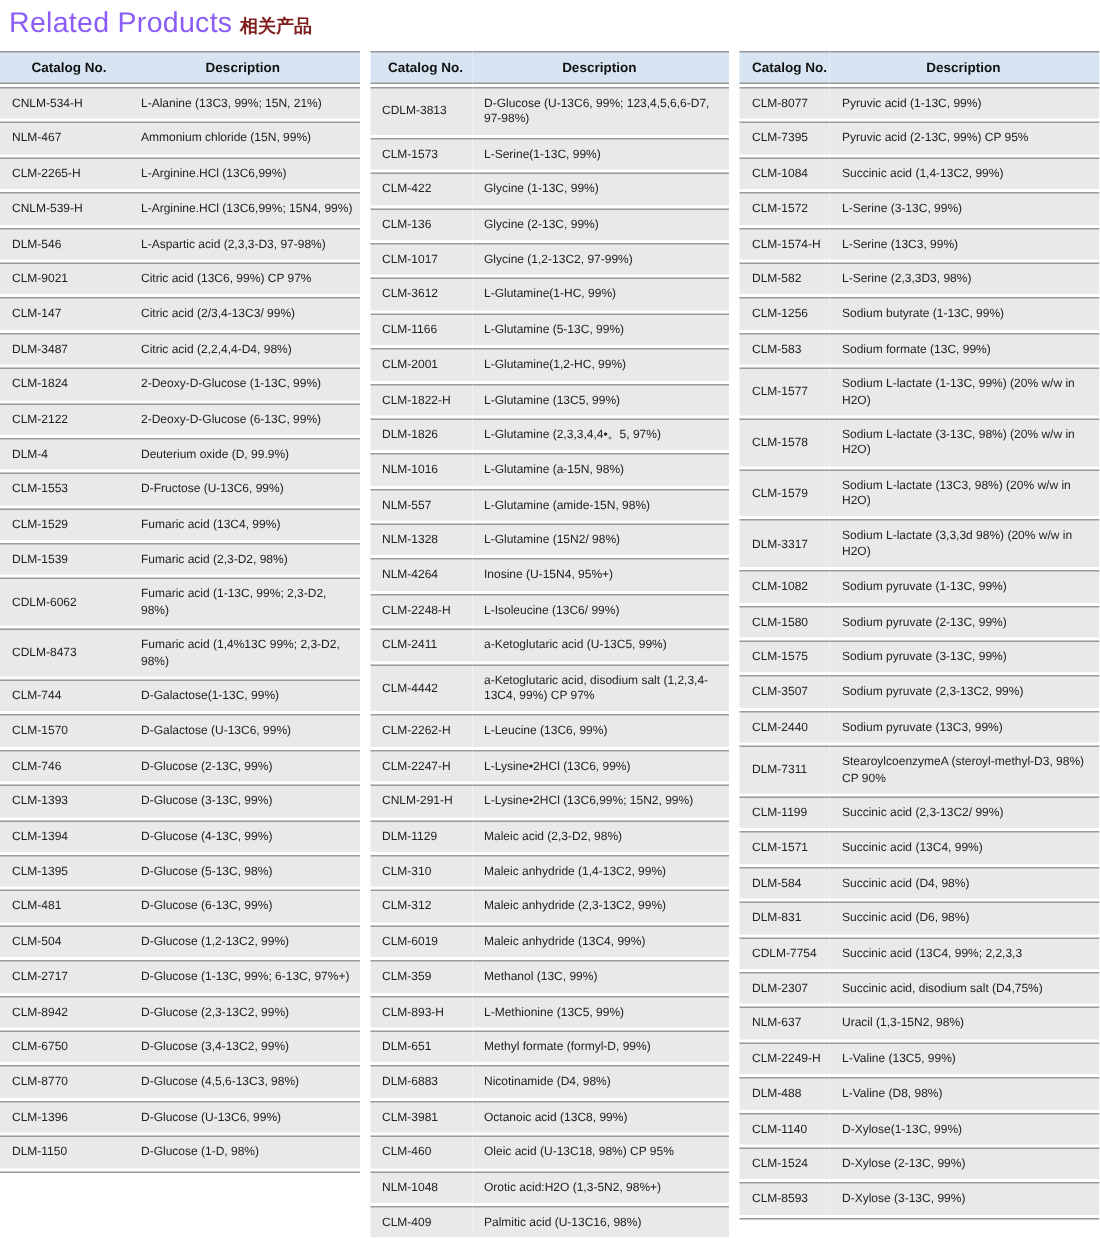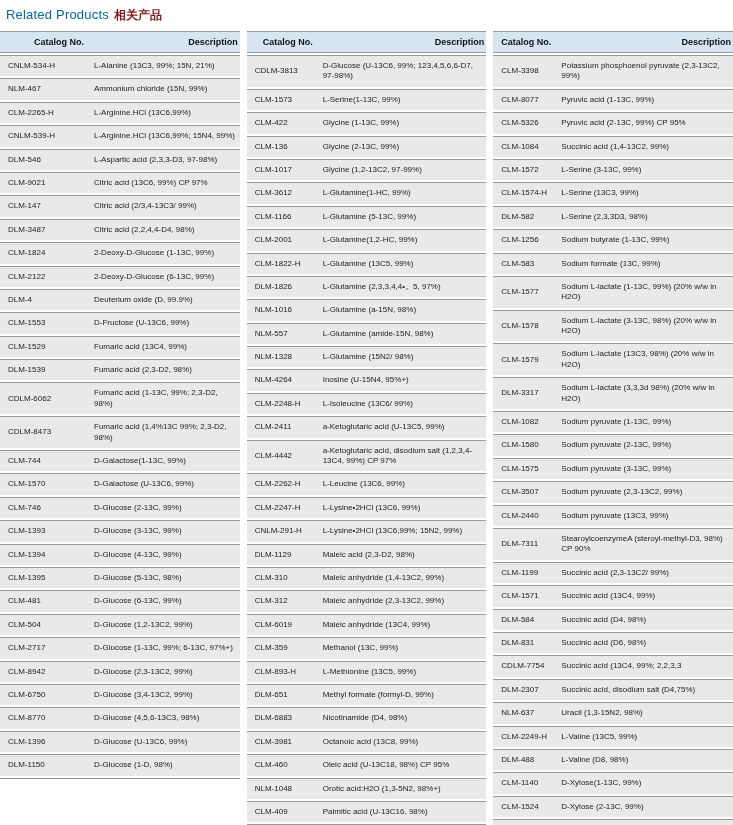--- a/index.html
+++ b/index.html
@@ -2,33 +2,33 @@
 <html><head>
 <meta charset="utf-8">
 <style>
   html,body{margin:0;padding:0;background:#ffffff;}
   body{
     width:733px;height:825px;overflow:hidden;
     font-family:"Liberation Sans","DejaVu Sans",sans-serif;
     color:#1c1c1c;
   }
   .title-bar{padding:5px 0 2px 6px;white-space:nowrap;}
-  .title-en{color:#0369a1;font-size:13px;letter-spacing:.2px;}
+  .title-en{color:#8b5cf6;font-size:19px;letter-spacing:.2px;}
   .title-cn{color:#7f1d1d;font-size:12px;font-weight:bold;margin-left:5px;}
   .tables{display:flex;gap:7px;align-items:flex-start;padding-top:3px;}
   table{
     width:240px;table-layout:fixed;
     border-collapse:separate;border-spacing:0 2px;
     border-bottom:1px solid #979797;
   }
   th{
     background:#d7e4f1;
     border-top:1px solid #979797;border-bottom:1px solid #979797;
     font-size:9px;font-weight:bold;color:#111;
-    padding:5px 2px 5px 8px;text-align:right;height:10px;vertical-align:middle;
+    padding:5px 2px 5px 8px;text-align:center;height:10px;vertical-align:middle;
   }
   th.desc-h{padding-left:0;}
   td{
     background:#e9e9e9;border-top:1px solid #9b9b9b;
     font-size:8px;line-height:1.3;color:#222;
     padding:5px 2px 5px 8px;height:9px;vertical-align:middle;
     overflow:hidden;
   }
   .t1 th.cat,.t1 td.cat{width:76px;}
   .t2 th.cat,.t2 td.cat{width:58px;}
@@ -315,29 +315,25 @@
 
   <table class="t3">
     <thead>
       <tr>
         <th class="cat">Catalog No.</th>
         <th class="desc-h">Description</th>
       </tr>
     </thead>
     <tbody>
         <tr>
-          <td class="cat">CLM-3398</td>
-          <td class="desc">Potassium phosphoenol pyruvate (2,3-13C2, 99%)</td>
-        </tr>
-        <tr>
           <td class="cat">CLM-8077</td>
           <td class="desc">Pyruvic acid (1-13C, 99%)</td>
         </tr>
         <tr>
-          <td class="cat">CLM-5326</td>
+          <td class="cat">CLM-7395</td>
           <td class="desc">Pyruvic acid (2-13C, 99%) CP 95%</td>
         </tr>
         <tr>
           <td class="cat">CLM-1084</td>
           <td class="desc">Succinic acid (1,4-13C2, 99%)</td>
         </tr>
         <tr>
           <td class="cat">CLM-1572</td>
           <td class="desc">L-Serine (3-13C, 99%)</td>
         </tr>

